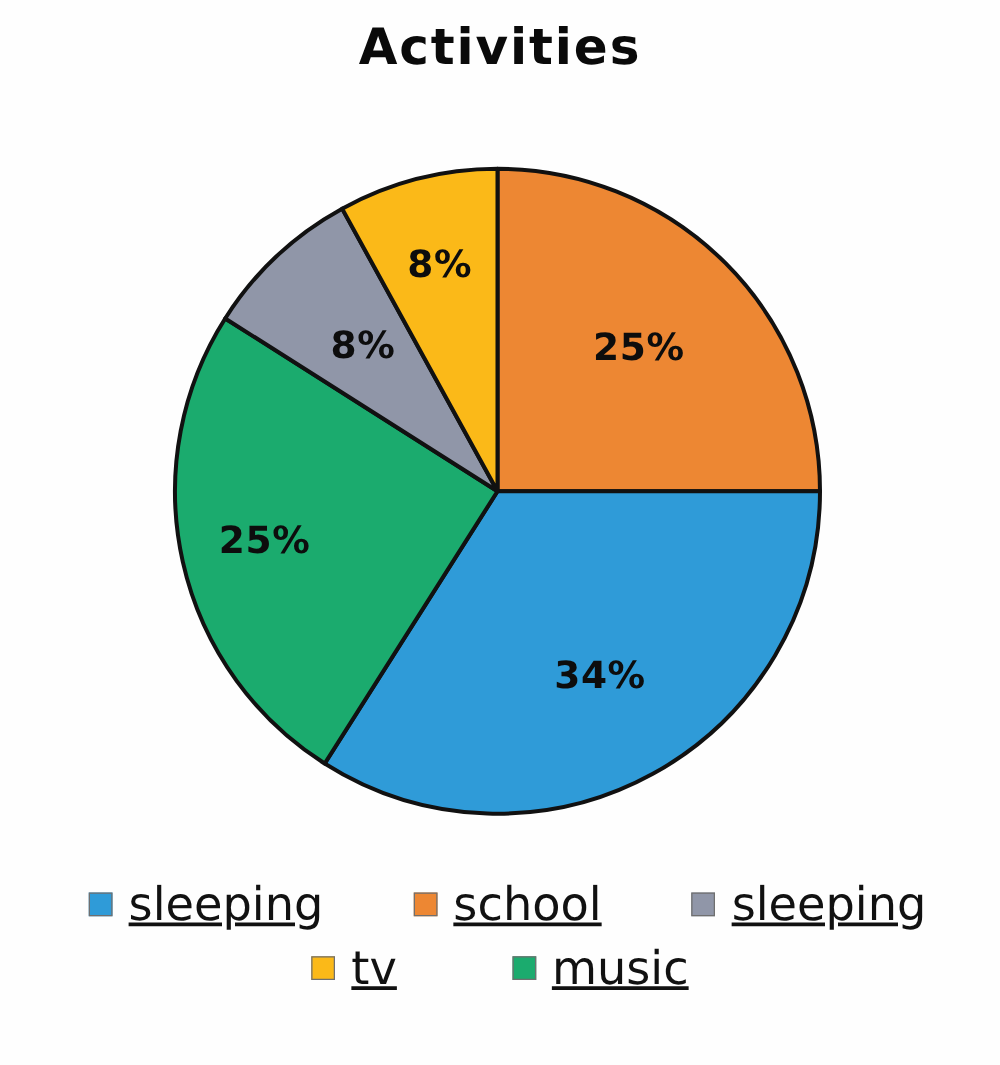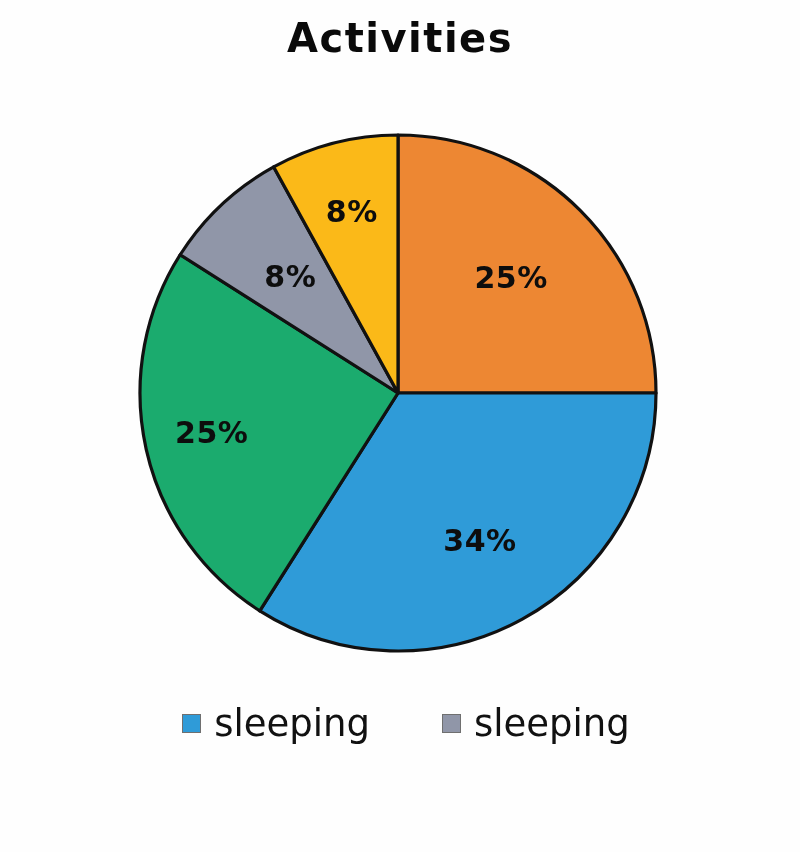--- a/index.html
+++ b/index.html
@@ -101,20 +101,21 @@
     flex: 0 0 auto;
   }
   .legend-label {
     font-family: "DejaVu Sans", sans-serif;
     font-size: 37px;
     font-weight: 400;
     color: #111111;
     line-height: 1;
     white-space: nowrap;
     letter-spacing: 0px;
+    text-decoration: underline;
   }
 </style>
 </head>
 <body>
 
 <div id="chart-root">
 
   <div class="chart-title">Activities</div>
 
   <div class="pie-wrap">
@@ -136,19 +137,33 @@
     </svg>
   </div>
 
   <div class="legend">
     <div class="legend-row legend-row-1" id="legend-row-0">
         <div class="legend-item">
           <span class="legend-swatch" style="background: rgb(47, 155, 216);"></span>
           <span class="legend-label">sleeping</span>
         </div>
         <div class="legend-item">
+          <span class="legend-swatch" style="background: rgb(237, 135, 51);"></span>
+          <span class="legend-label">school</span>
+        </div>
+        <div class="legend-item">
           <span class="legend-swatch" style="background: rgb(144, 150, 168);"></span>
           <span class="legend-label">sleeping</span>
+        </div>
+      </div>
+    <div class="legend-row legend-row-2" id="legend-row-1">
+        <div class="legend-item">
+          <span class="legend-swatch" style="background: rgb(251, 185, 24);"></span>
+          <span class="legend-label">tv</span>
+        </div>
+        <div class="legend-item">
+          <span class="legend-swatch" style="background: rgb(27, 171, 110);"></span>
+          <span class="legend-label">music</span>
         </div>
       </div>
   </div>
 
 </div>
 
 </body></html>

